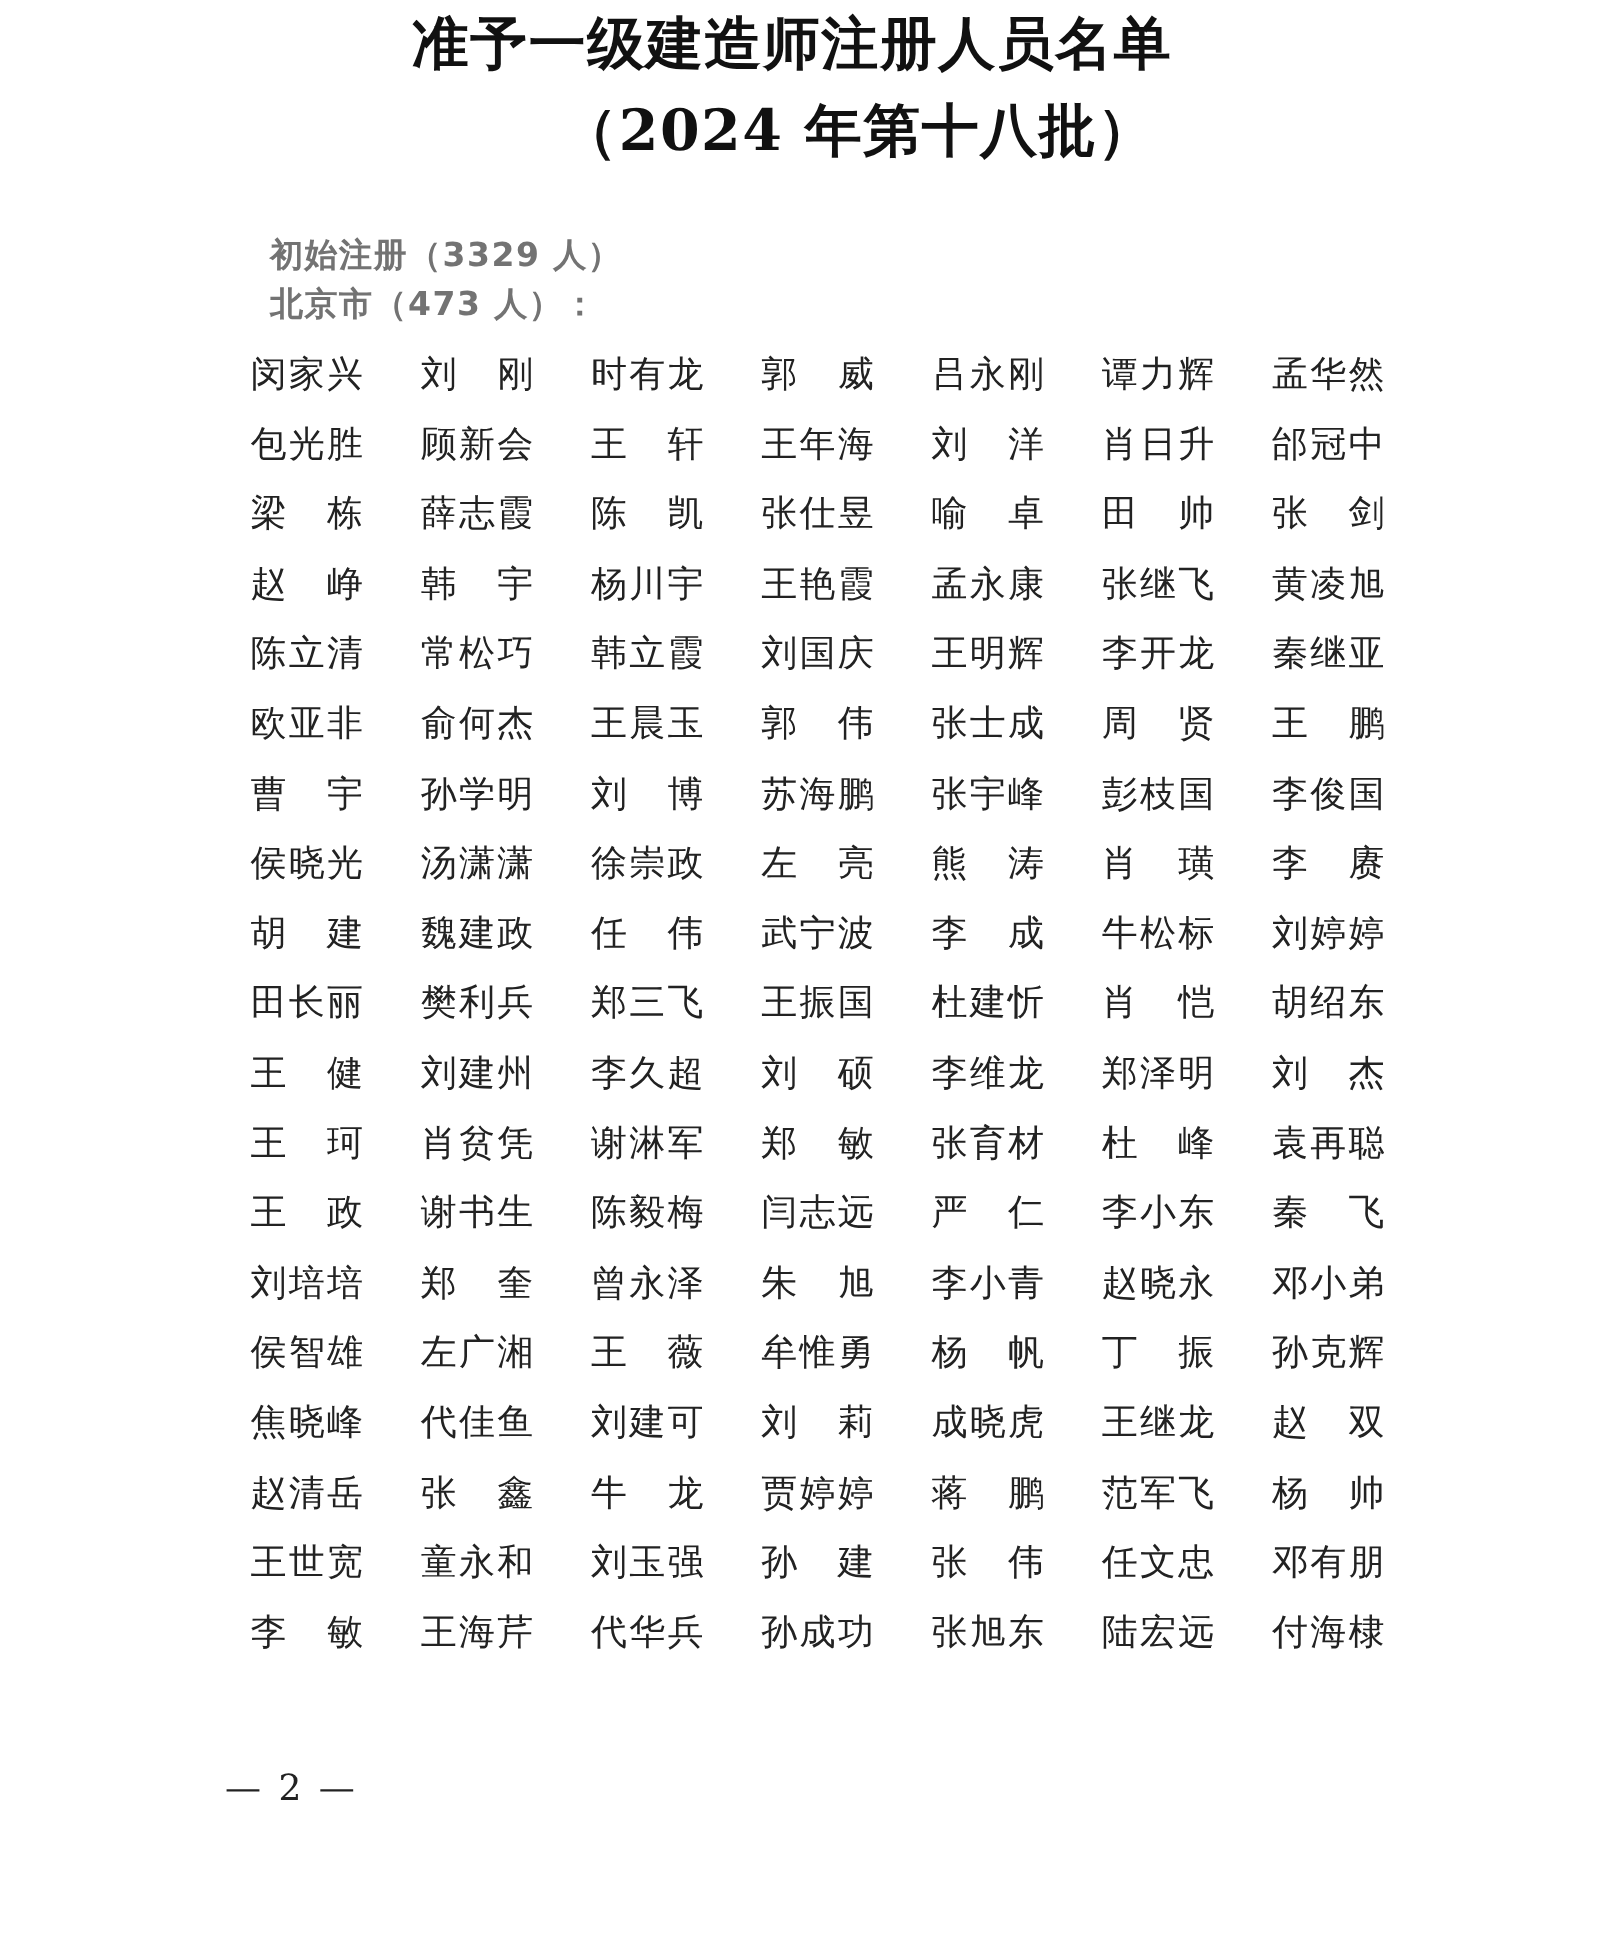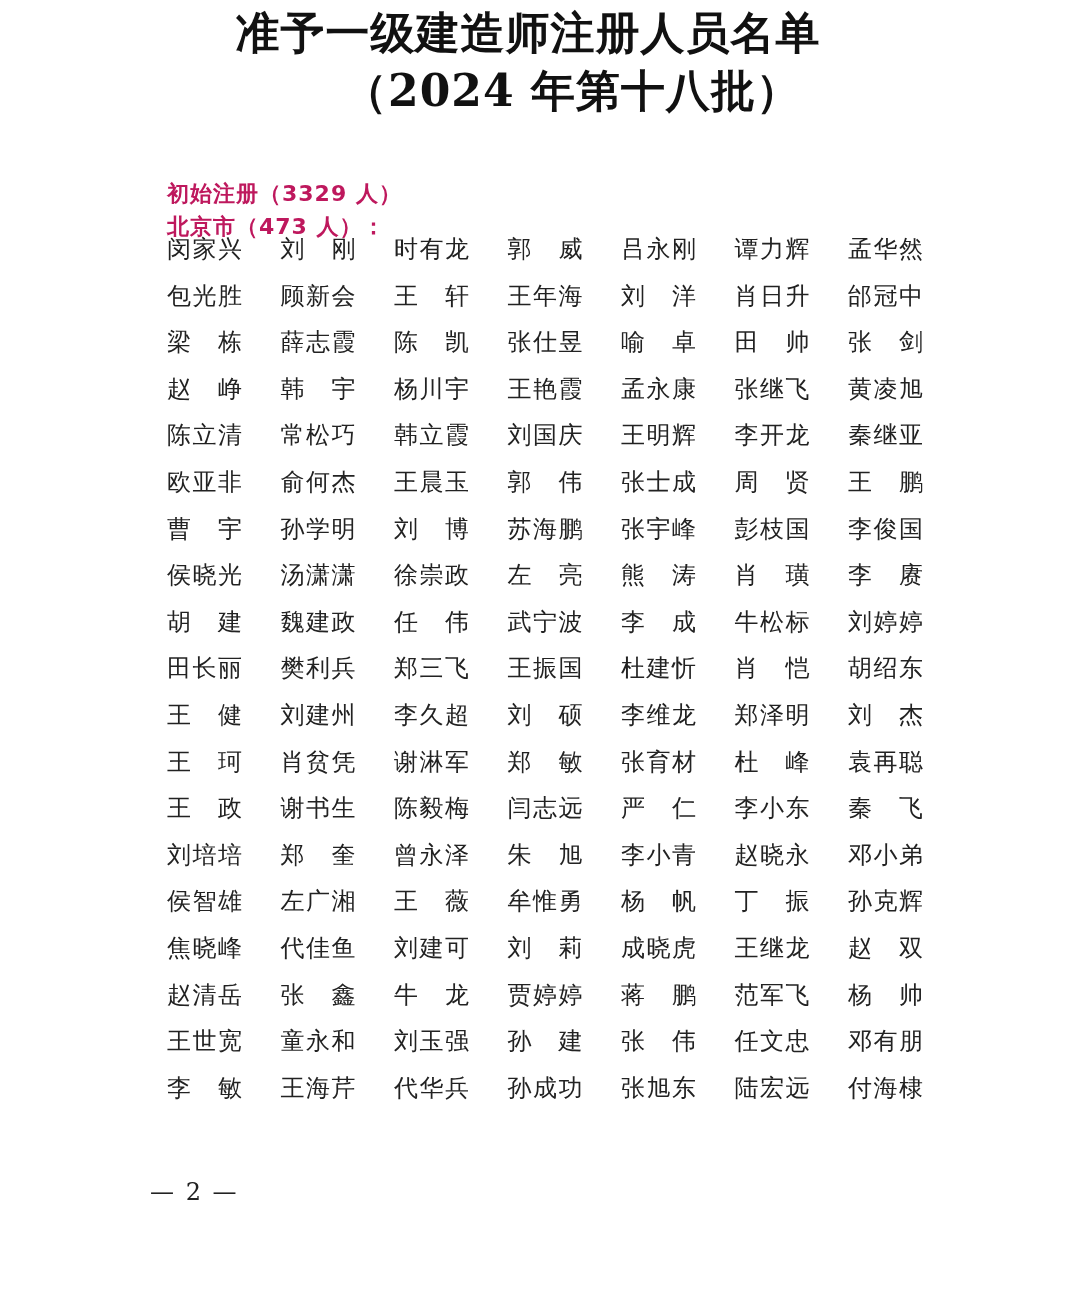--- a/index.html
+++ b/index.html
@@ -14,36 +14,35 @@
       overflow: hidden;
       color: #1a1a1a;
       font-family: "DejaVu Serif", "Liberation Serif", serif;
     }
     .title {
       position: absolute;
       left: 0;
       width: 1056px;
       text-align: center;
       font-weight: bold;
-      font-size: 44px;
+      font-size: 38px;
       letter-spacing: 1px;
       color: #111;
       font-family: "DejaVu Serif", "Liberation Serif", serif;
     }
     .title-1 { top: 4px; }
     .title-2 { top: 62px; padding-left: 44px; }
     .section-line {
       position: absolute;
-      left: 167px;
+      left: 180px;
       font-size: 22px;
       font-weight: bold;
-      color: #be185d;
+      color: #737373;
       letter-spacing: 1px;
       font-family: "DejaVu Sans", "Liberation Sans", sans-serif;
-      margin-top: 24px;
     }
     .sec-1 { top: 155px; }
     .sec-2 { top: 188px; }
     .names-grid {
       position: absolute;
       left: 167px;
       top: 232px;
       width: 760px;
       display: grid;
       grid-template-columns: repeat(7, 113.5px);

